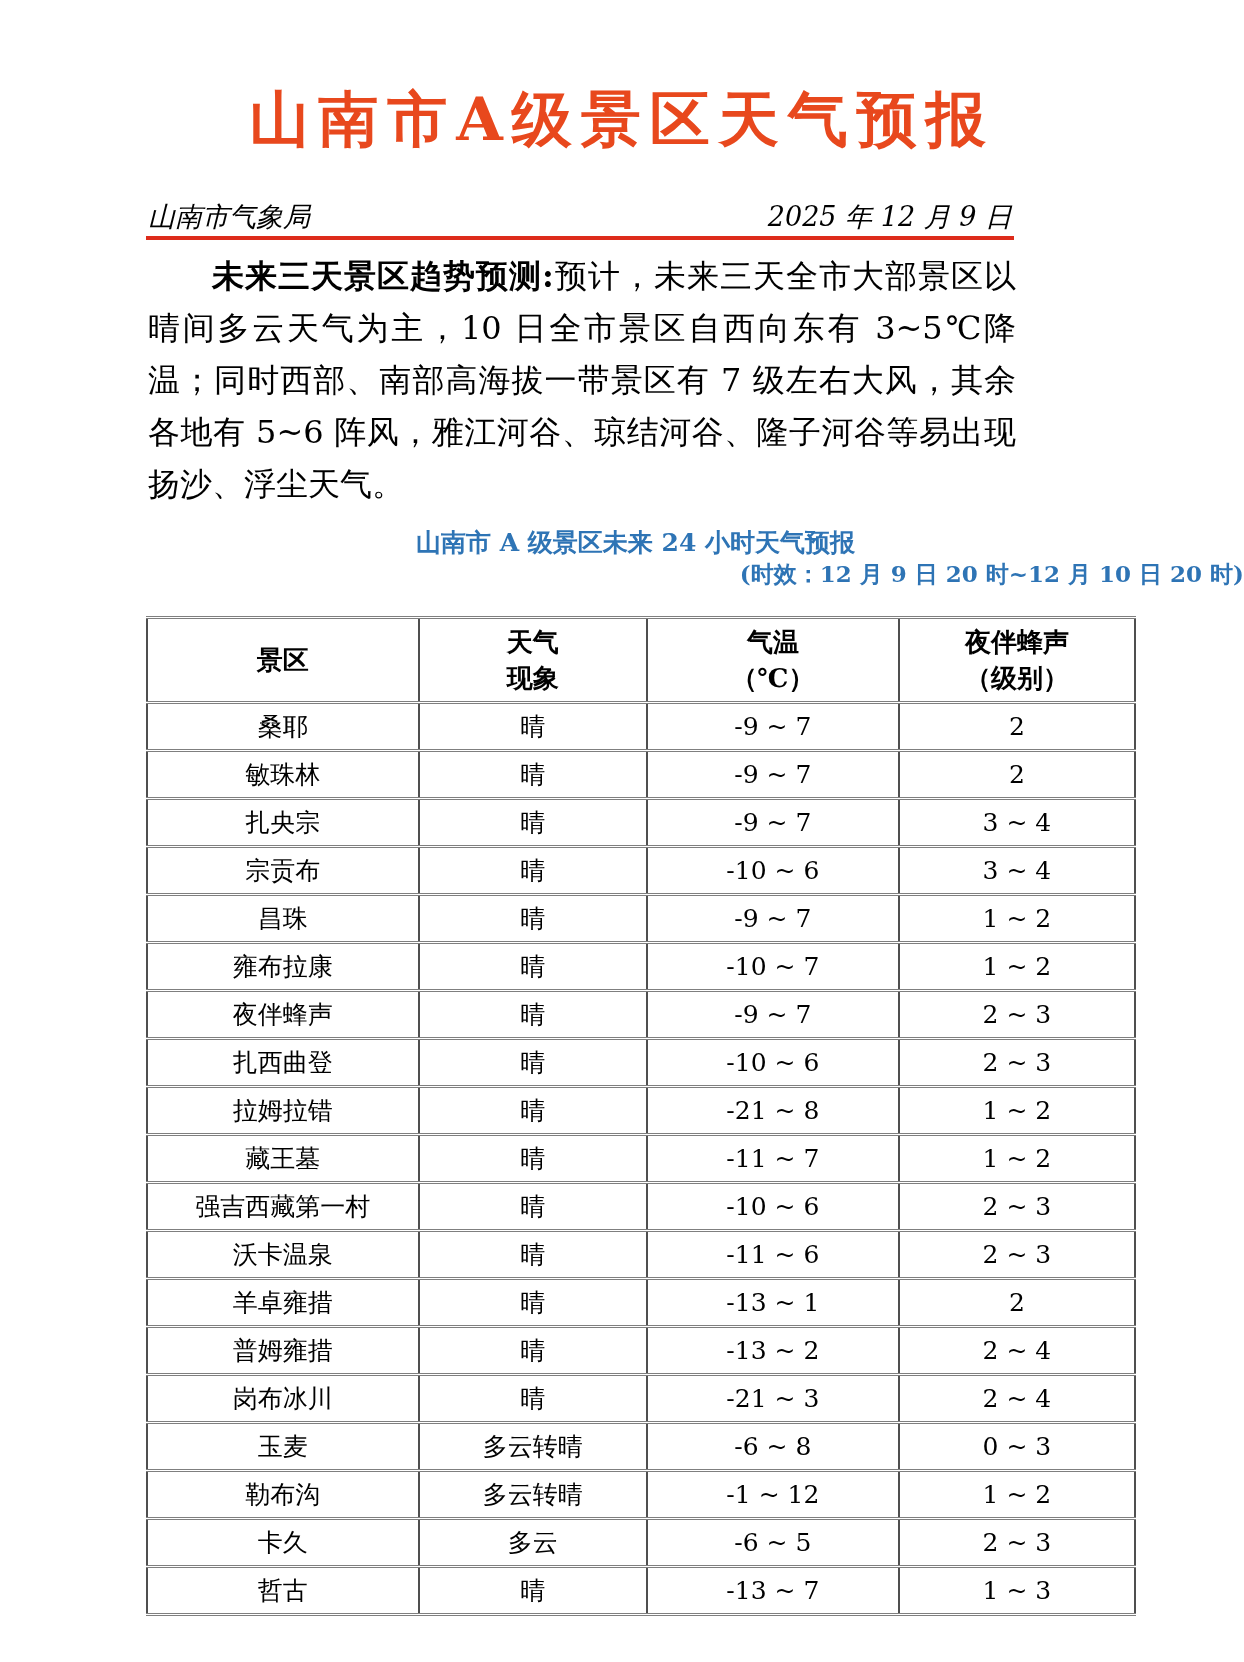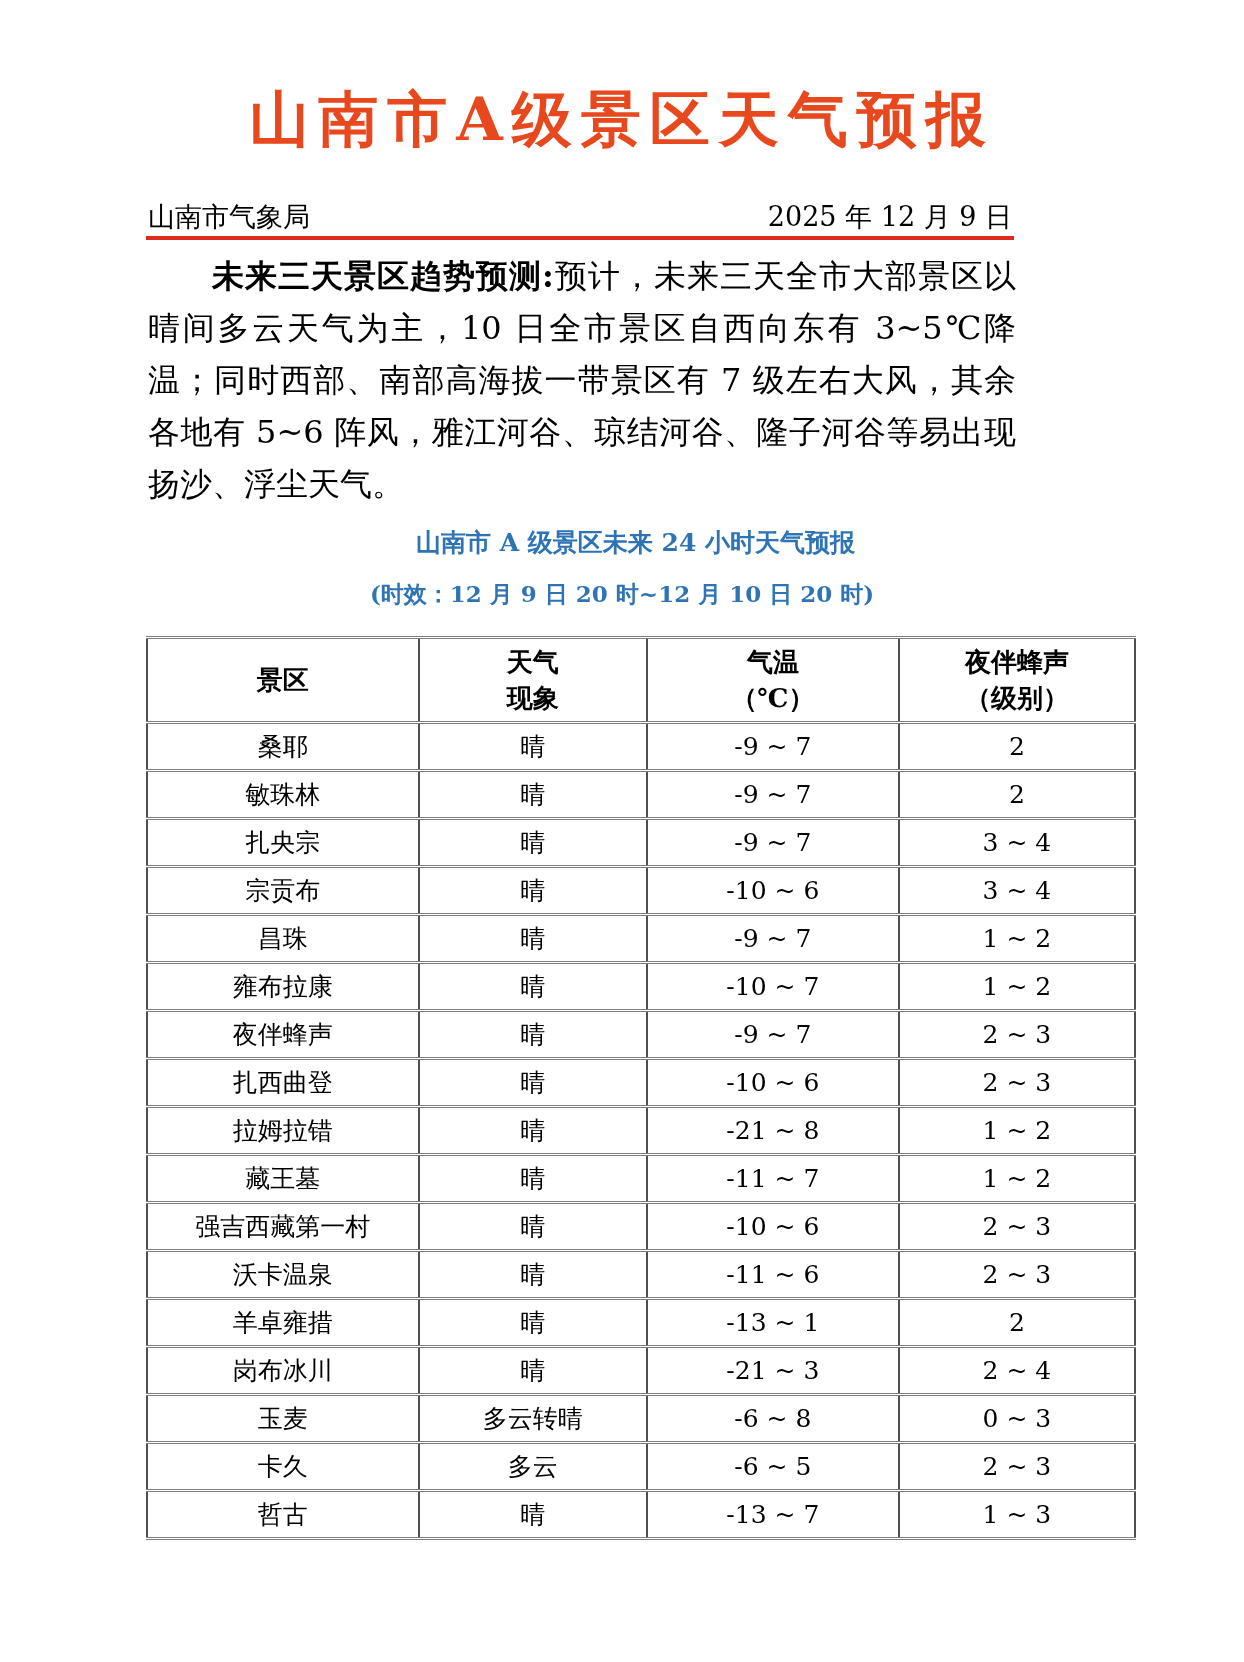--- a/index.html
+++ b/index.html
@@ -25,20 +25,21 @@
     font-family:"DejaVu Serif","Liberation Serif",serif;
   }
   .meta-row {
     display:flex;
     justify-content:space-between;
     align-items:flex-end;
     margin:40px 232px 0 148px;
     font-size:27px;
     line-height:32px;
     color:#000;
+    font-style:italic;
   }
   .red-rule {
     margin:3px 230px 0 146px;
     height:0;
     border-bottom:4px solid #dd2b1b;
   }
   .forecast-par {
     margin:10px 228px 0 148px;
     font-size:32px;
     line-height:52px;
@@ -49,22 +50,22 @@
   .forecast-par .lead { font-weight:bold; }
   .table-heading {
     margin:16px 0 0 0;
     text-align:center;
     font-size:25px;
     font-weight:bold;
     color:#2e74b5;
     padding-left:27px;
   }
   .validity {
-    margin:20px 0 0 0;
-    text-align:center;
+    margin:0 0 0 0;
+    text-align:right;
     font-size:23px;
     font-weight:bold;
     color:#2e74b5;
   }
   table.wx {
     margin:26px 0 0 146px;
     width:990px;
     border-collapse:collapse;
     table-layout:fixed;
   }
@@ -208,32 +209,44 @@
           <td>-11 ~ 6</td>
           <td>2 ~ 3</td>
         </tr>
         <tr>
           <td>羊卓雍措</td>
           <td>晴</td>
           <td>-13 ~ 1</td>
           <td>2</td>
         </tr>
         <tr>
+          <td>普姆雍措</td>
+          <td>晴</td>
+          <td>-13 ~ 2</td>
+          <td>2 ~ 4</td>
+        </tr>
+        <tr>
           <td>岗布冰川</td>
           <td>晴</td>
           <td>-21 ~ 3</td>
           <td>2 ~ 4</td>
         </tr>
         <tr>
           <td>玉麦</td>
           <td>多云转晴</td>
           <td>-6 ~ 8</td>
           <td>0 ~ 3</td>
         </tr>
         <tr>
+          <td>勒布沟</td>
+          <td>多云转晴</td>
+          <td>-1 ~ 12</td>
+          <td>1 ~ 2</td>
+        </tr>
+        <tr>
           <td>卡久</td>
           <td>多云</td>
           <td>-6 ~ 5</td>
           <td>2 ~ 3</td>
         </tr>
         <tr>
           <td>哲古</td>
           <td>晴</td>
           <td>-13 ~ 7</td>
           <td>1 ~ 3</td>

